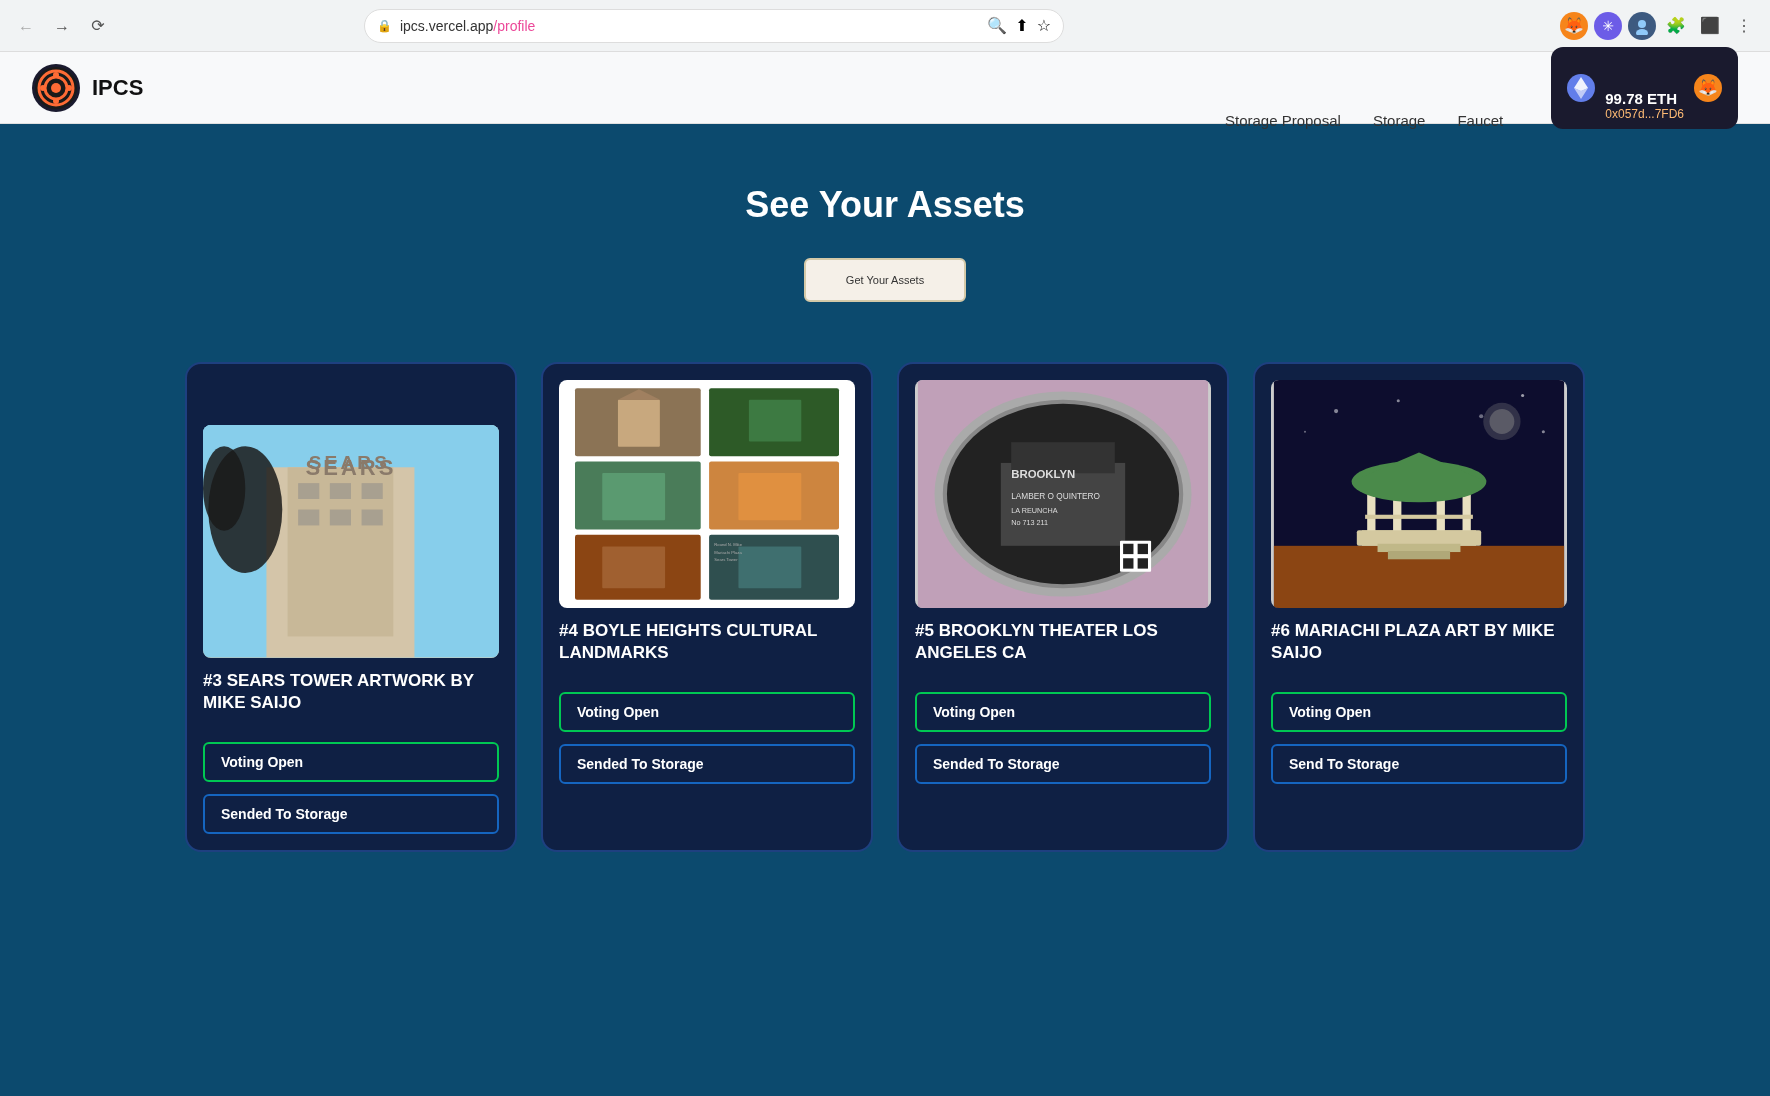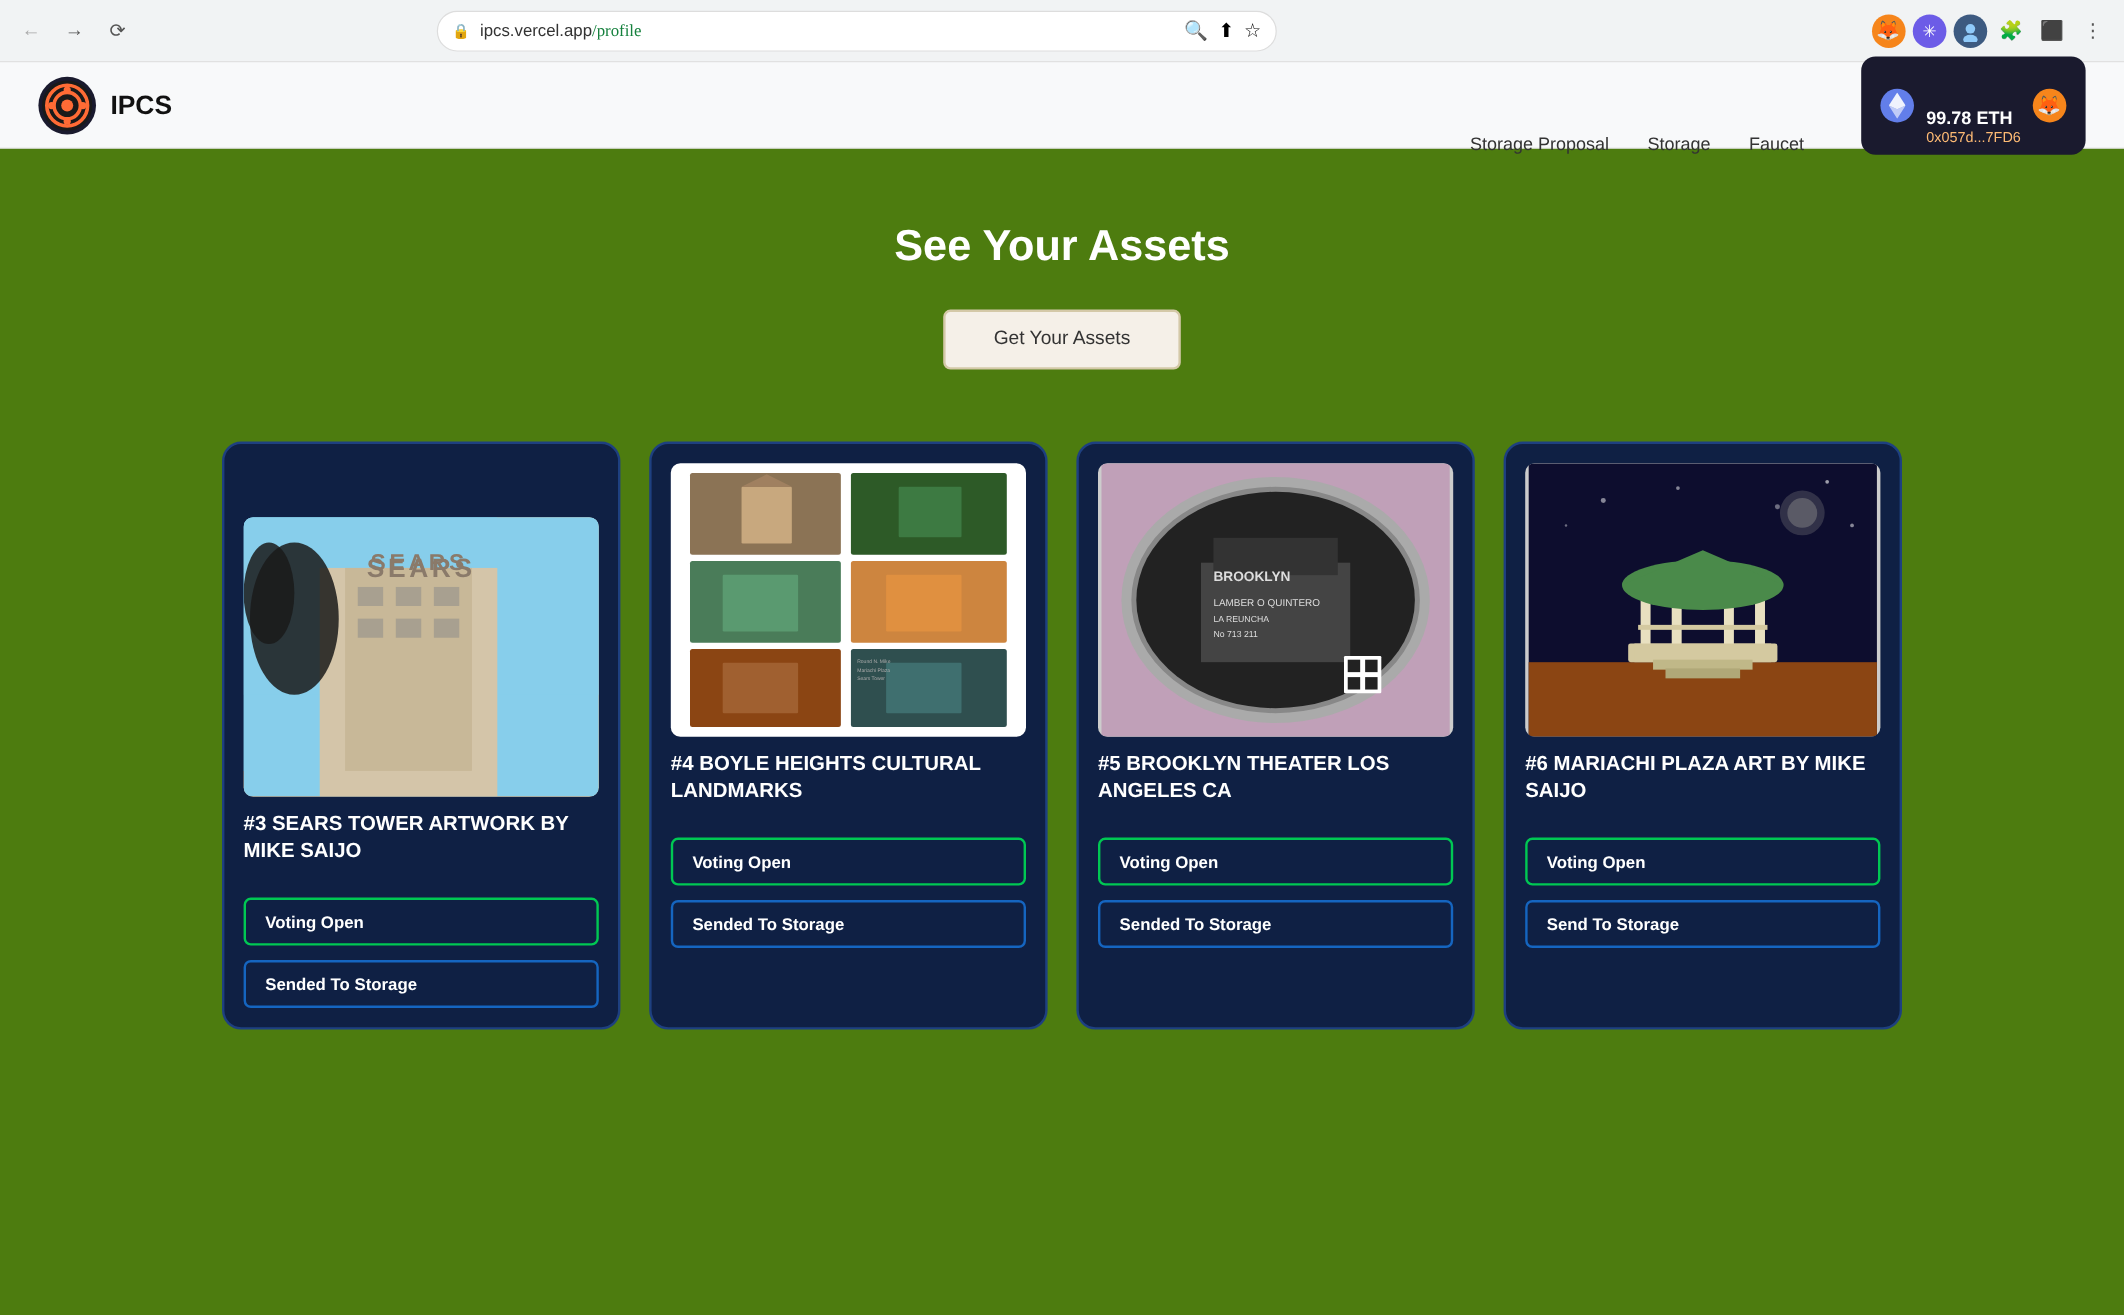--- a/index.html
+++ b/index.html
@@ -44,21 +44,21 @@
       height: 34px;
       max-width: 700px;
       margin: 0 auto;
       position: relative;
     }
     .address-bar-text {
       flex: 1;
       font-size: 14px;
       color: #333;
     }
-    .address-bar-text .path { color: #15803d; font-family: Liberation Serif, serif; }
+    .address-bar-text .path { color: #ec4899; }
 
     .browser-icons {
       display: flex;
       gap: 6px;
       align-items: center;
       margin-left: auto;
     }
     .browser-icon-btn {
       width: 28px; height: 28px;
       border-radius: 50%;
@@ -154,40 +154,40 @@
     .wallet-fox {
       width: 28px; height: 28px;
       background: #f6851b;
       border-radius: 50%;
       display: flex; align-items: center; justify-content: center;
       font-size: 16px;
     }
 
     
     .main-content {
-      background: #4d7c0f;
+      background: #0c4a6e;
       min-height: calc(1096px - 52px - 72px);
       padding: 60px 40px 56px;
     }
 
     .page-heading {
       text-align: center;
       color: white;
       font-size: 36px;
       font-weight: bold;
       margin-bottom: 32px;
     }
 
     .get-assets-btn {
       display: block;
       margin: 0 auto 60px;
       background: #f5f0e8;
       border: 2px solid #d4c9a8;
       color: #333;
-      font-size: 16px;
+      font-size: 11px;
       padding: 14px 40px;
       border-radius: 6px;
       cursor: pointer;
       font-weight: 500;
     }
 
     
     .cards-grid {
       display: grid;
       grid-template-columns: repeat(4, 1fr);

